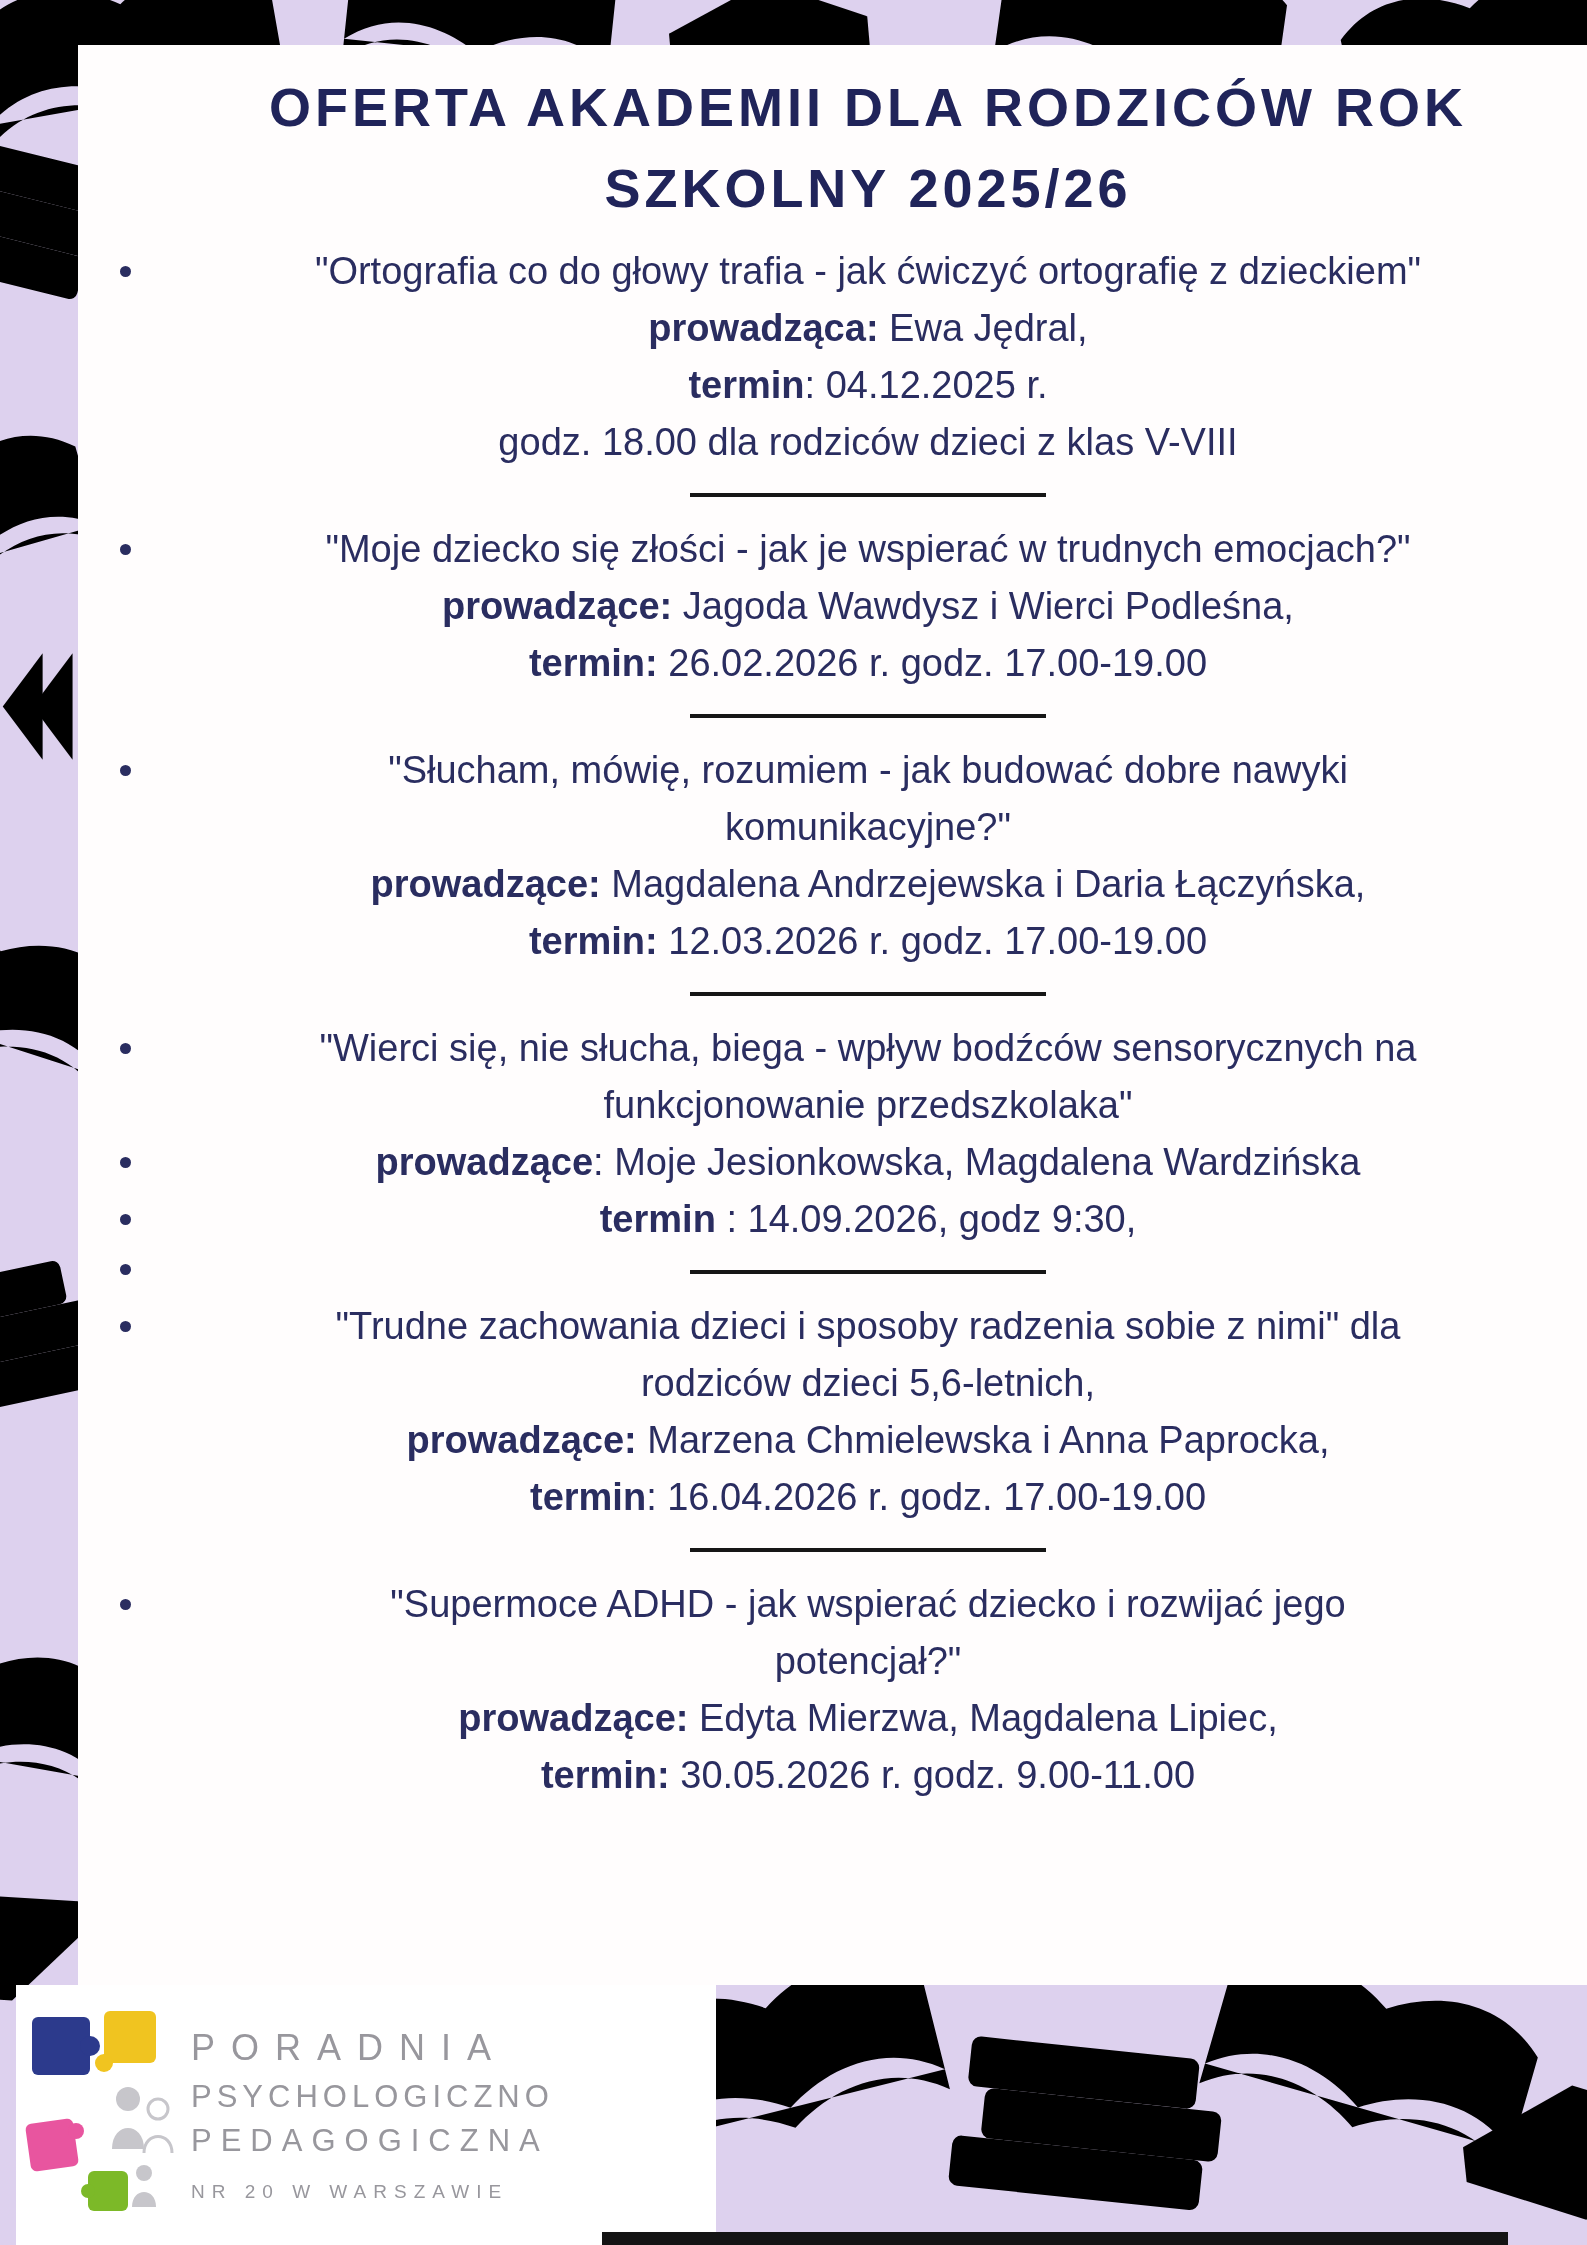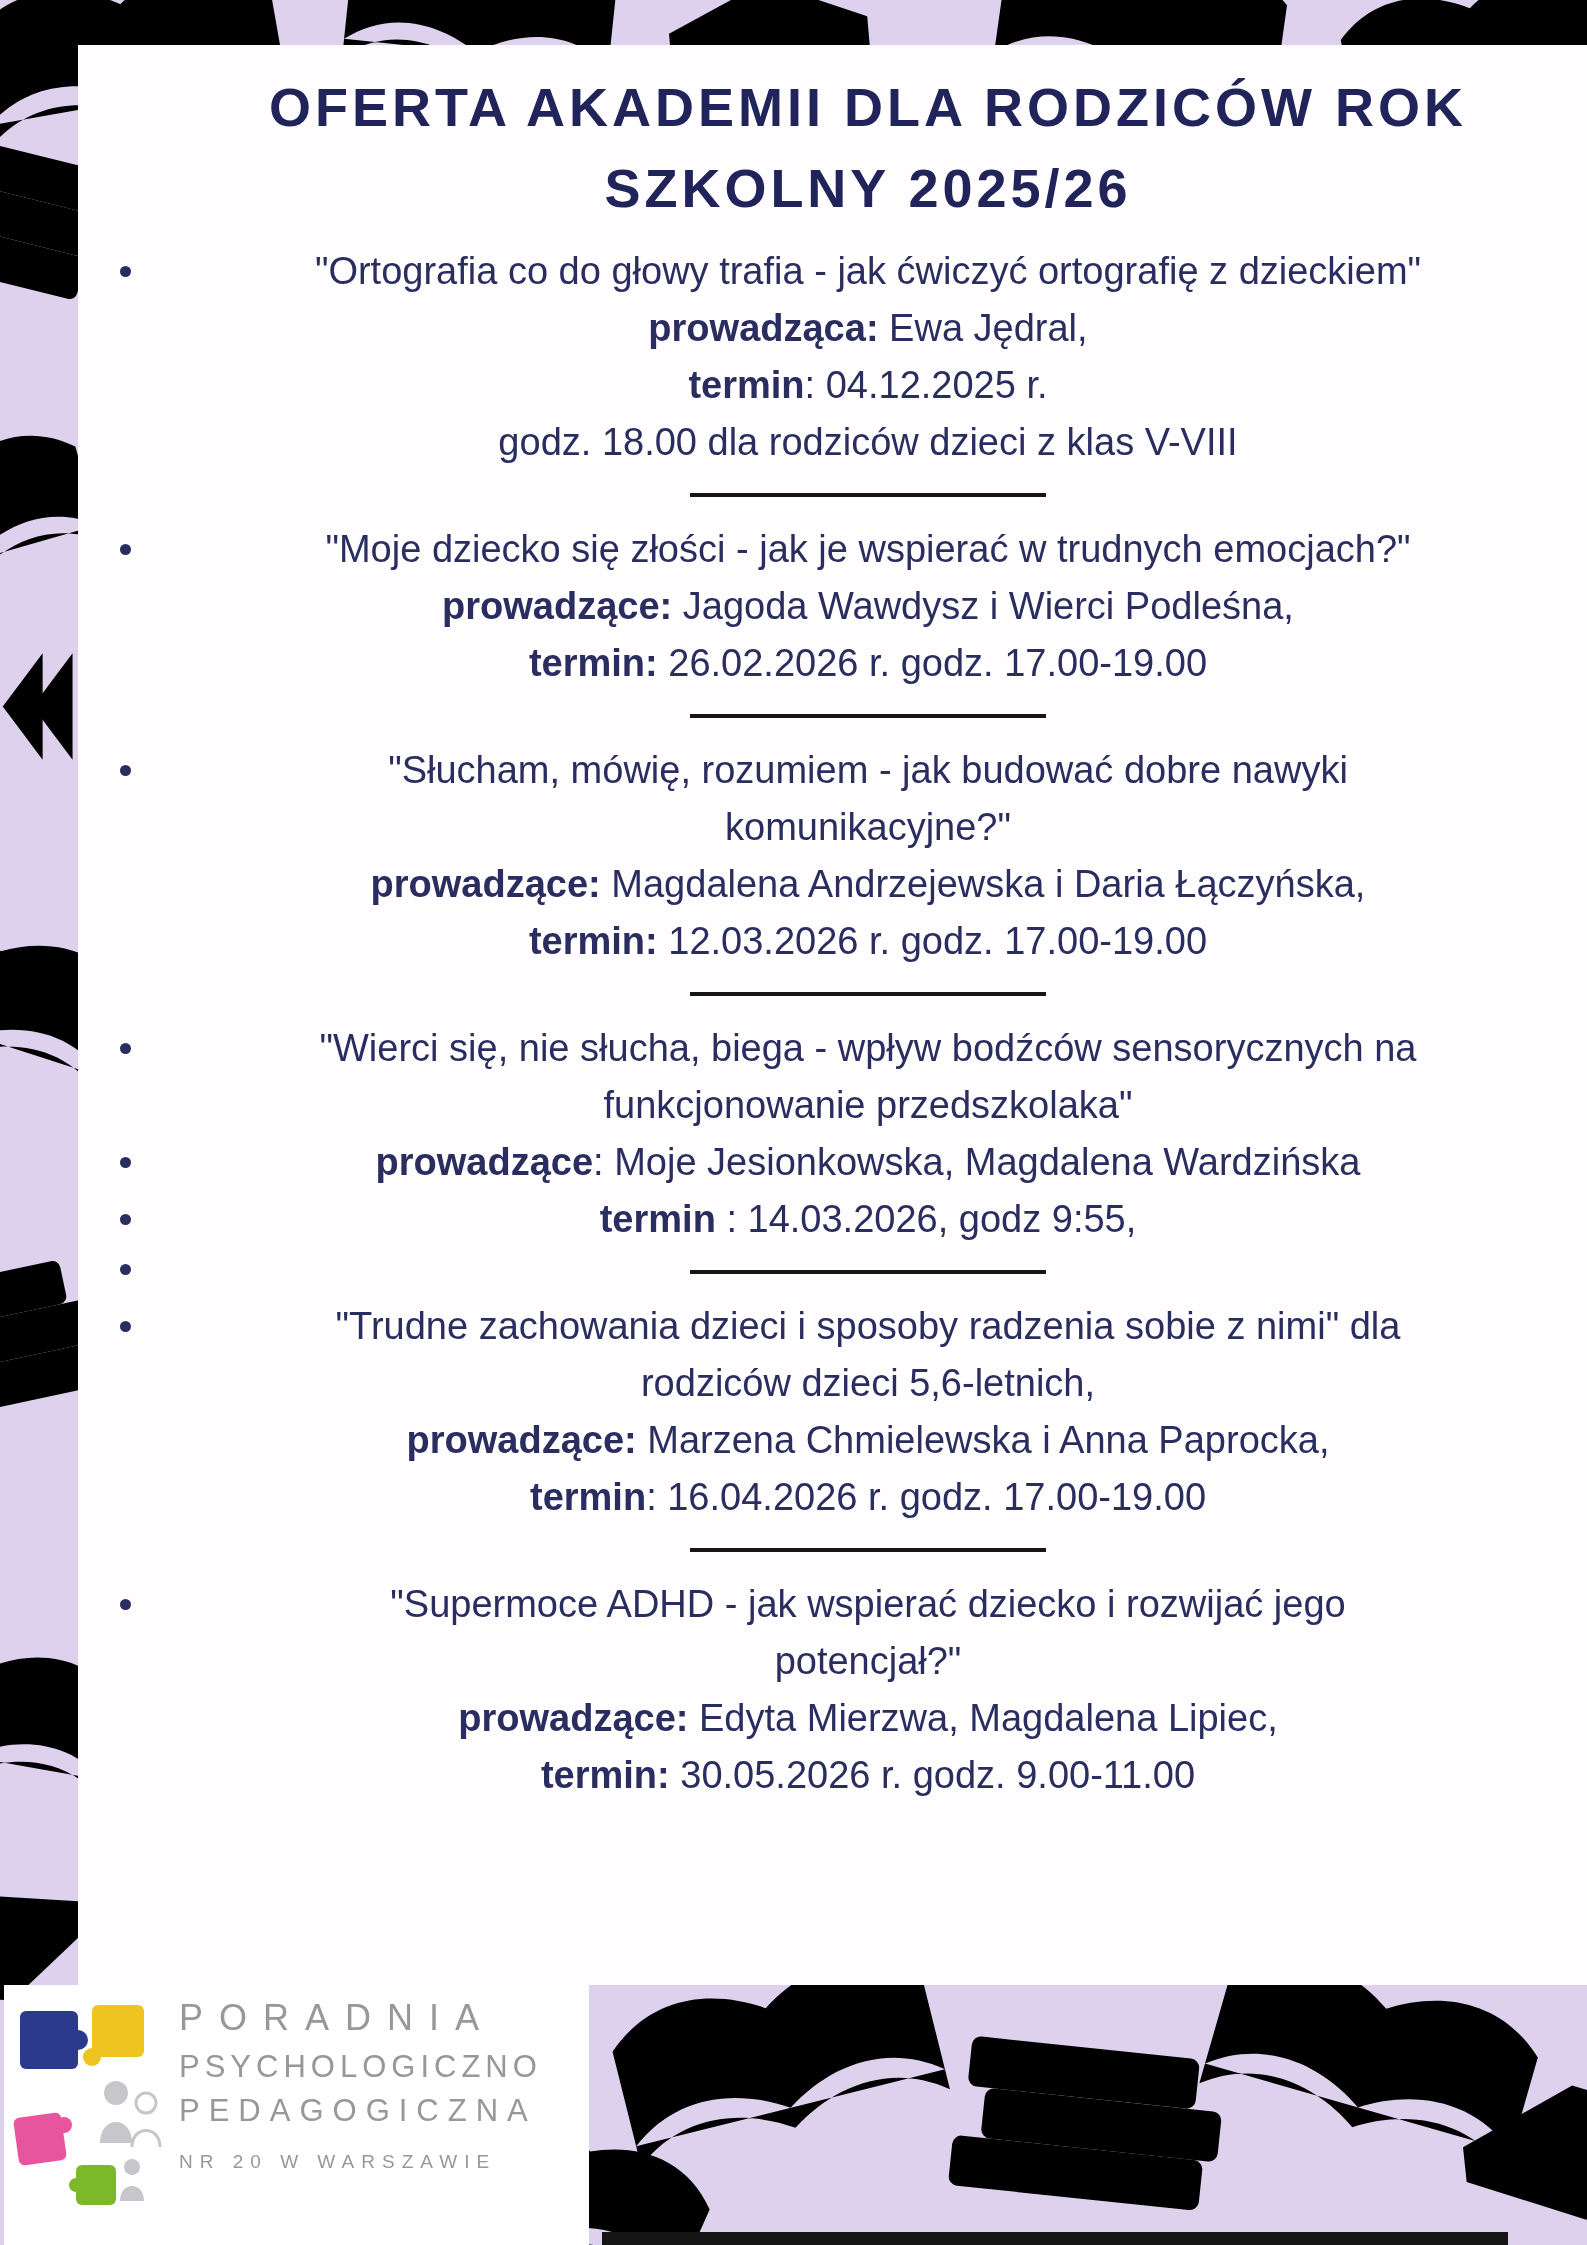--- a/index.html
+++ b/index.html
@@ -23,21 +23,21 @@
 
   .workshop{margin-bottom:10px;}
   .row{position:relative;text-align:center;font-size:38px;line-height:1.5;padding:0 10px;color:var(--ink);}
   .bullet{position:absolute;left:16px;top:23px;width:11px;height:11px;border-radius:50%;background:var(--ink);}
   .bold{font-weight:bold;}
   .divider-row{padding:22px 0 14px 0;}
   .divider-row .bullet{top:16px;}
   .divider{width:356px;border-top:4px solid var(--divider);margin:0 auto;}
 
   
-  .logo-box{position:absolute;left:4px;top:1985px;width:585px;height:260px;background:#ffffff;z-index:3;display:flex;box-sizing:border-box;padding:12px 10px 12px 8px;}
+  .logo-box{position:absolute;left:16px;top:1985px;width:700px;height:260px;background:#ffffff;z-index:3;display:flex;align-items:center;box-sizing:border-box;padding:12px 10px 12px 8px;}
   .logo-graphic{width:155px;height:225px;flex:0 0 auto;}
   .logo-text{flex:1;padding-left:12px;color:var(--logo_grey);}
   .logo-line1{font-size:36px;letter-spacing:16px;margin-bottom:10px;}
   .logo-line2{font-size:31px;letter-spacing:5px;margin-bottom:8px;}
   .logo-line3{font-size:31px;letter-spacing:9px;margin-bottom:22px;}
   .logo-line4{font-size:19px;letter-spacing:7px;}
   .pz-navy{fill:var(--puzzle_navy);stroke:none;}
   .pz-yellow{fill:var(--puzzle_yellow);stroke:none;}
   .pz-pink{fill:var(--puzzle_pink);stroke:none;}
   .pz-green{fill:var(--puzzle_green);stroke:none;}
@@ -215,21 +215,21 @@
   <section class="workshop">
     <div class="row title-row">
       <span class="bullet"></span>
       <div class="title-lines">
               <div>"Wierci się, nie słucha, biega - wpływ bodźców sensorycznych na</div>
               <div>funkcjonowanie przedszkolaka"</div>
             </div>
     </div>
     <div class="lines">
             <div class="row line-row"><span class="bullet"></span><span class="bold">prowadzące</span><span>: Moje Jesionkowska, Magdalena Wardzińska</span></div>
-            <div class="row line-row"><span class="bullet"></span><span class="bold">termin</span><span> : 14.03.2026, godz 9:55,</span></div>
+            <div class="row line-row"><span class="bullet"></span><span class="bold">termin</span><span> : 14.09.2026, godz 9:30,</span></div>
           </div>
     <div class="row divider-row">
       <div class="divider"></div>
     <span class="bullet divider-bullet"></span>
           </div>
   </section>
 
   <section class="workshop">
     <div class="row title-row">
       <span class="bullet"></span>

